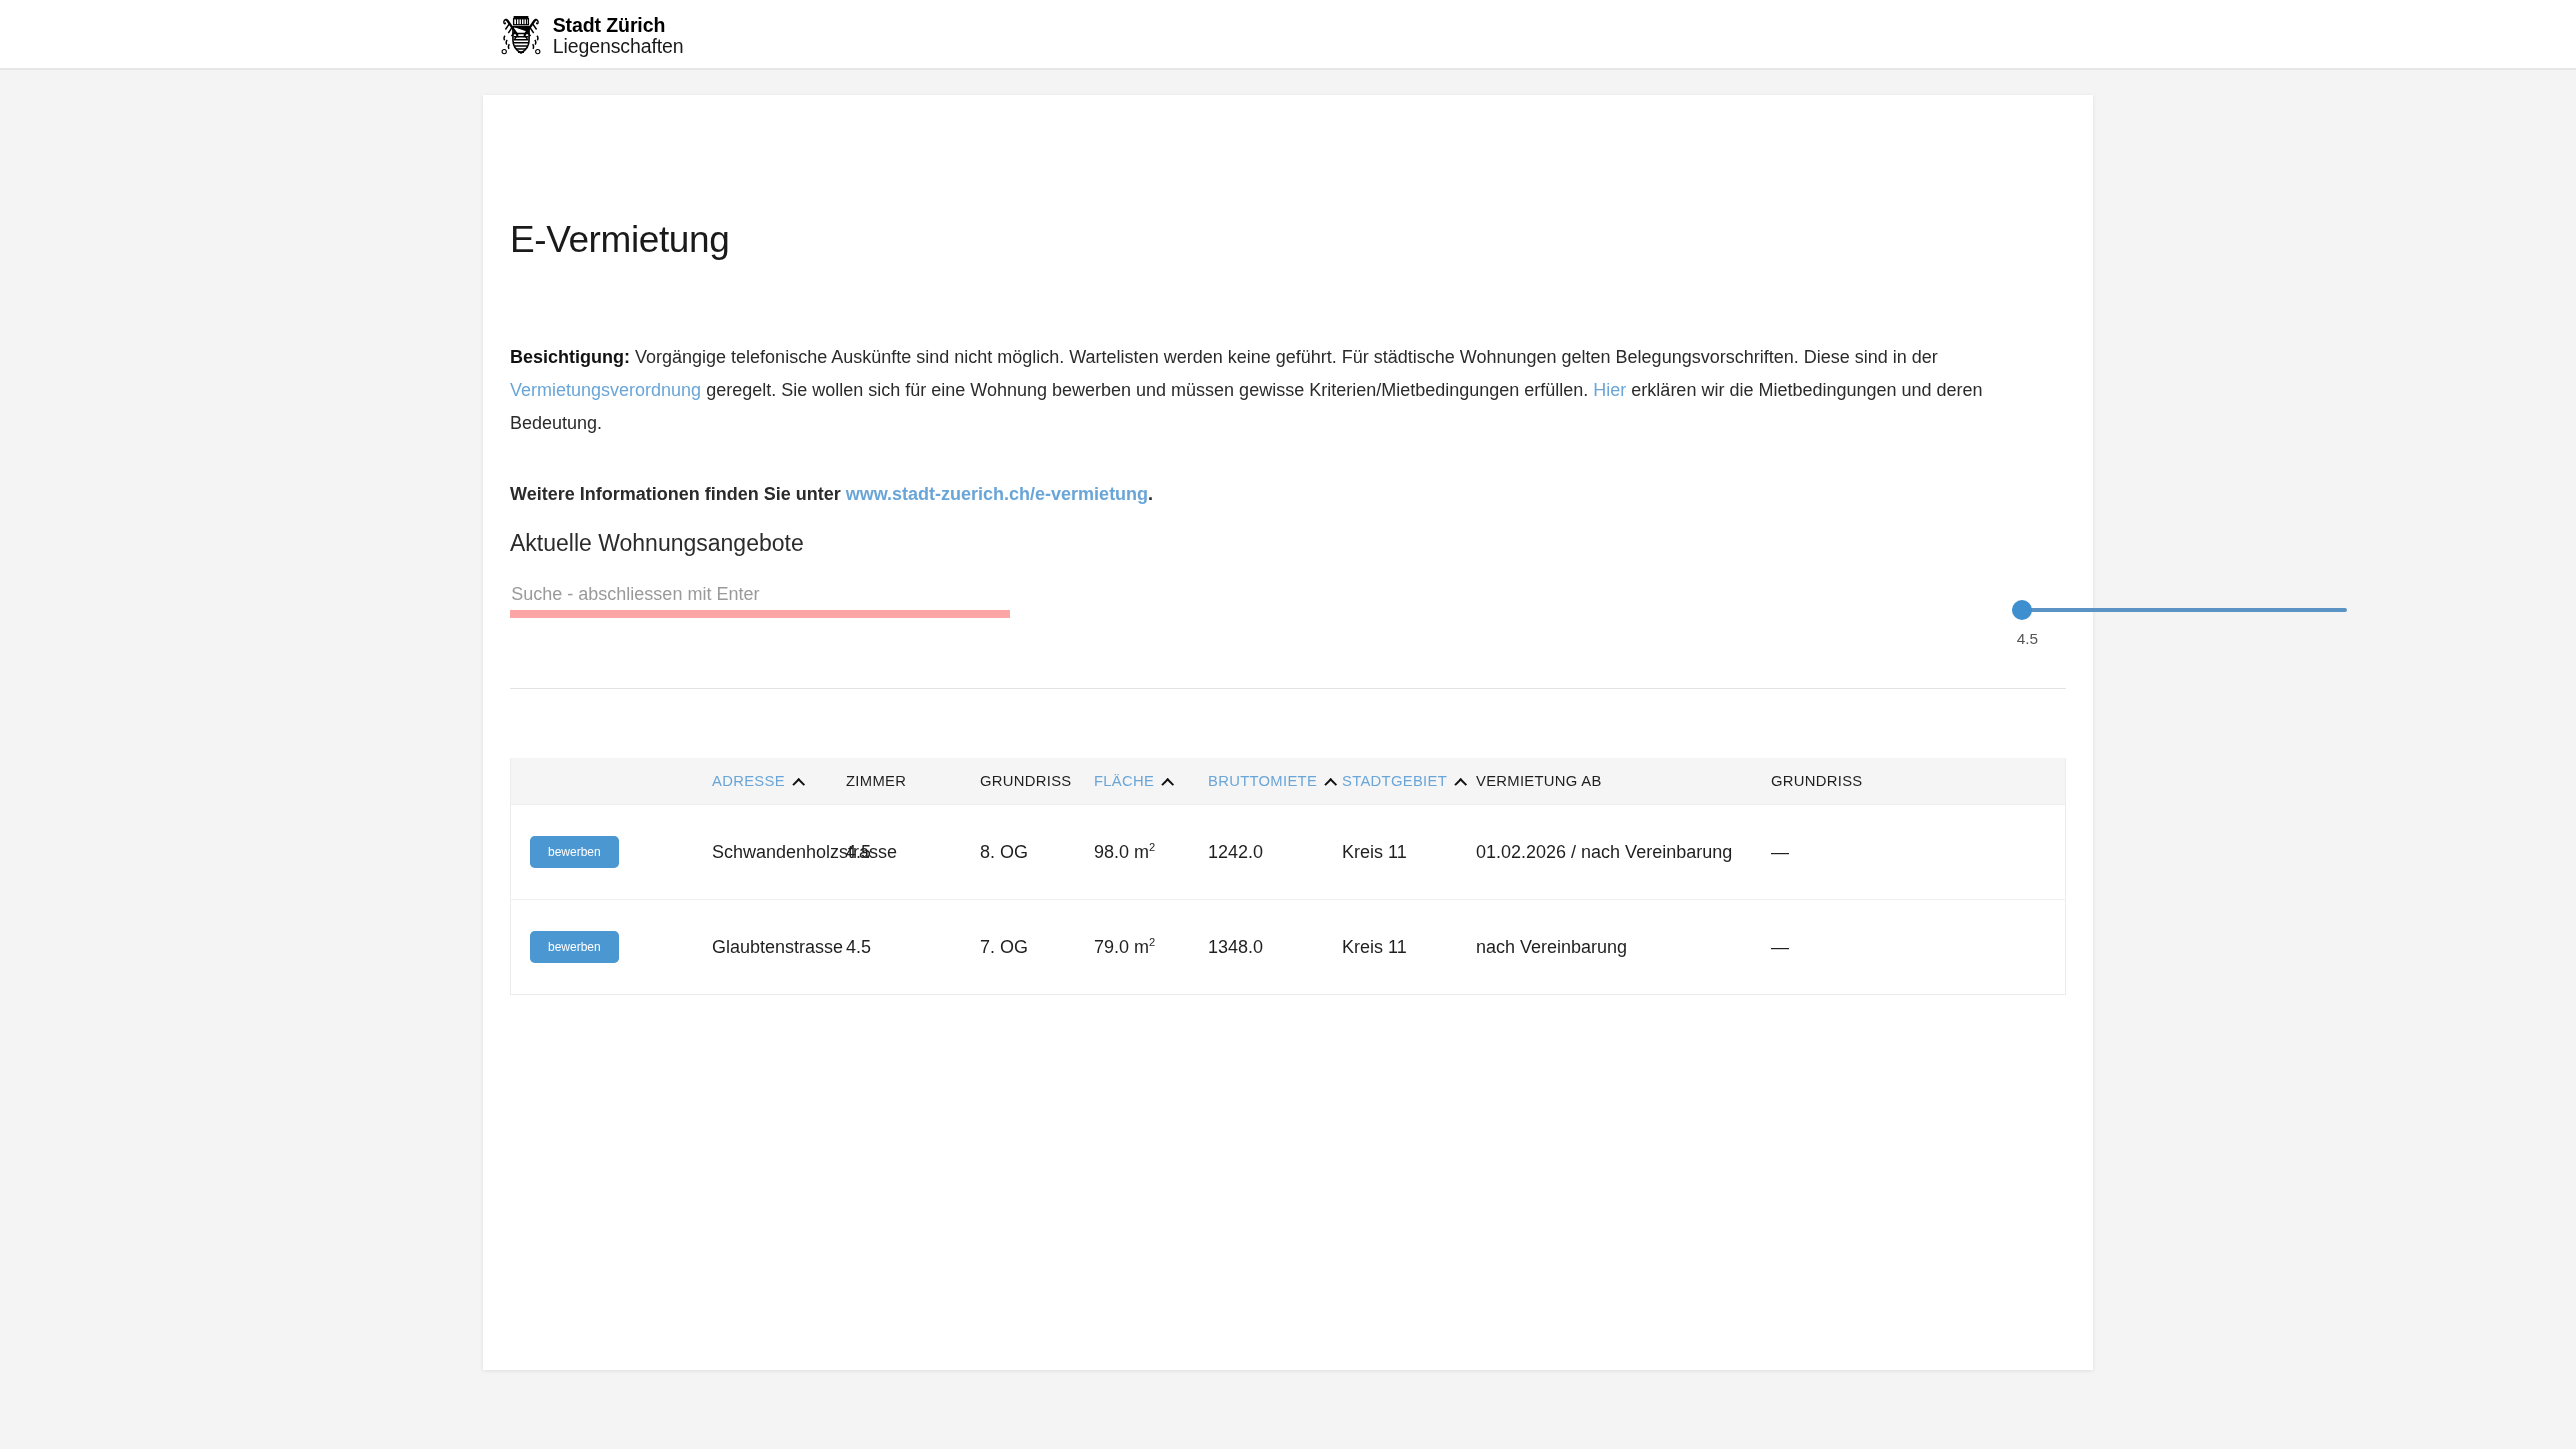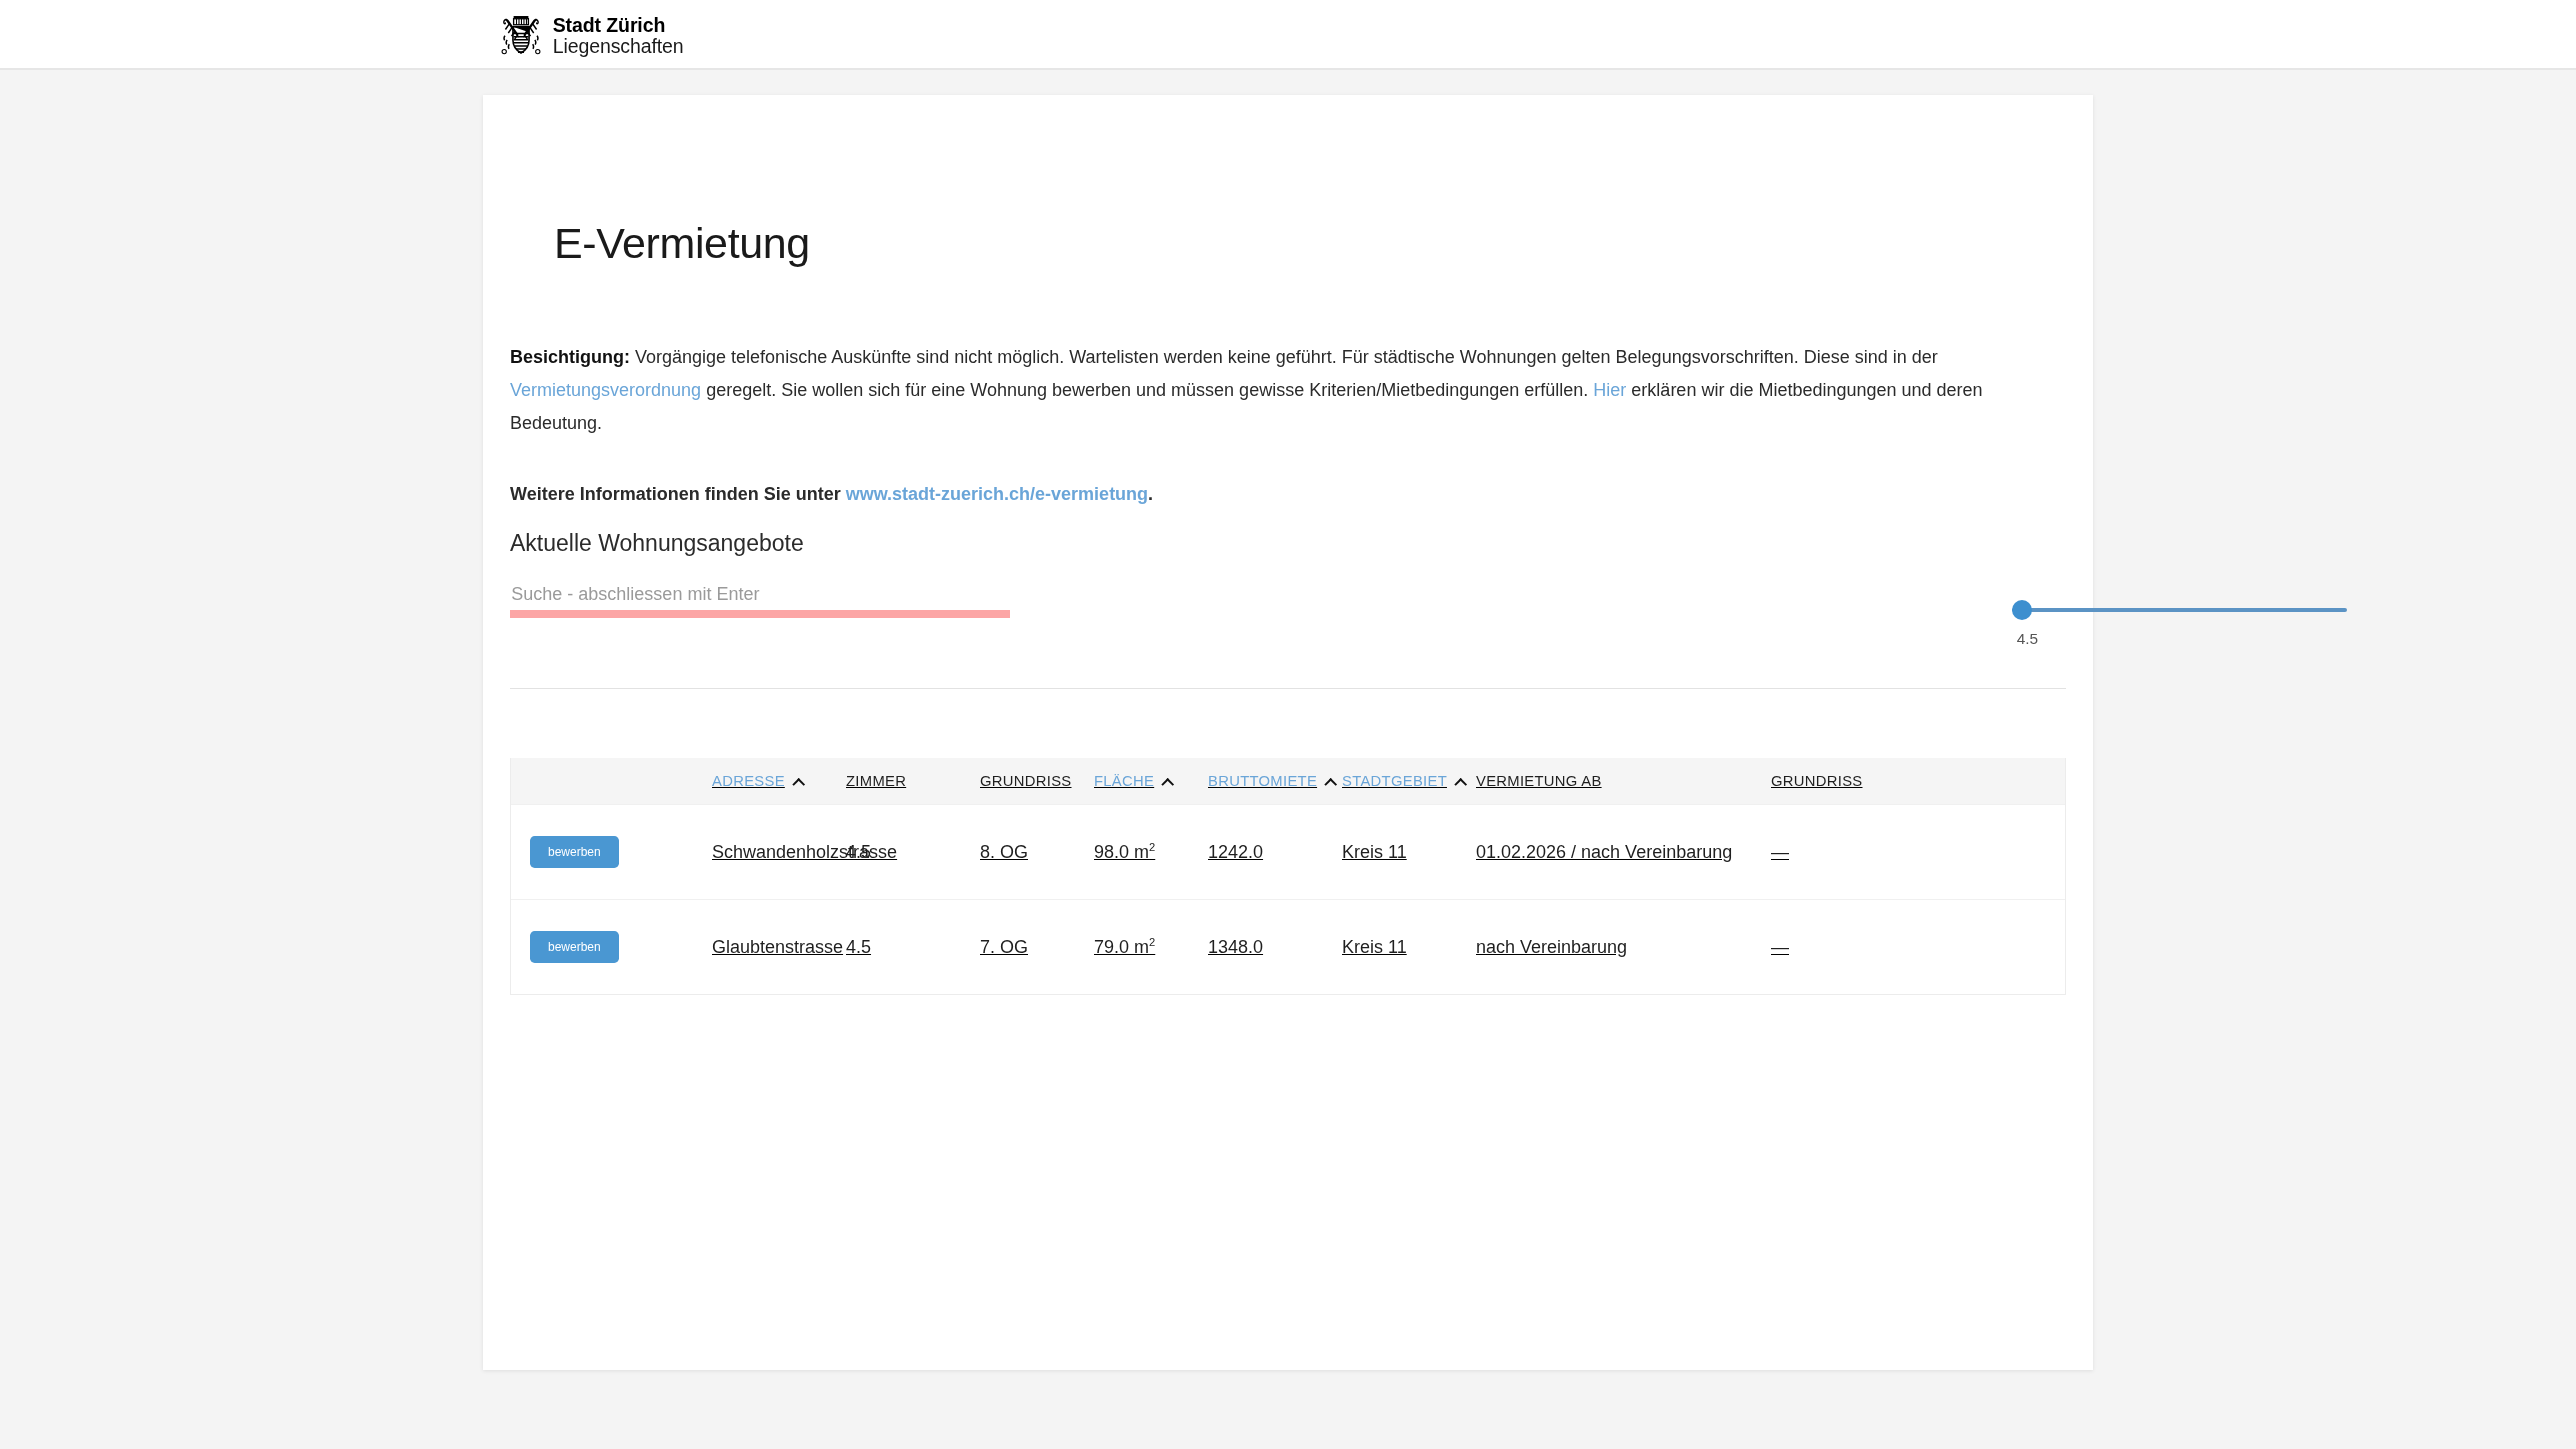--- a/index.html
+++ b/index.html
@@ -49,26 +49,25 @@
     left: 483px; top: 95px;
     width: 1610px;
     height: 1275px;
     background: #ffffff;
     box-shadow: 0 1.3px 4px rgba(0,0,0,0.09);
   }
 
   h1.page-title {
     position: absolute;
     left: 27px; top: 124px;
-    font-size: 43px;
+    font-size: 37px;
     font-weight: 300;
     color: #1a1a1a;
     letter-spacing: -0.4px;
     white-space: nowrap;
-    margin-left: 44px;
   }
 
   .intro {
     position: absolute;
     left: 27px; top: 246px;
     width: 1556px;
     font-size: 18px;
     line-height: 33px;
     color: #2b2b2b;
     font-weight: 300;
@@ -157,21 +156,20 @@
   }
 
   
   .table {
     position: absolute;
     left: 27px; top: 663px;
     width: 1556px;
     border-left: 0.7px solid #ececec;
     border-right: 0.7px solid #ececec;
     border-bottom: 0.7px solid #ececec;
-    text-decoration: underline;
   }
   .thead {
     display: flex;
     align-items: center;
     height: 46px;
     background: #f5f5f5;
   }
   .th {
     font-size: 14.8px;
     font-weight: 400;

